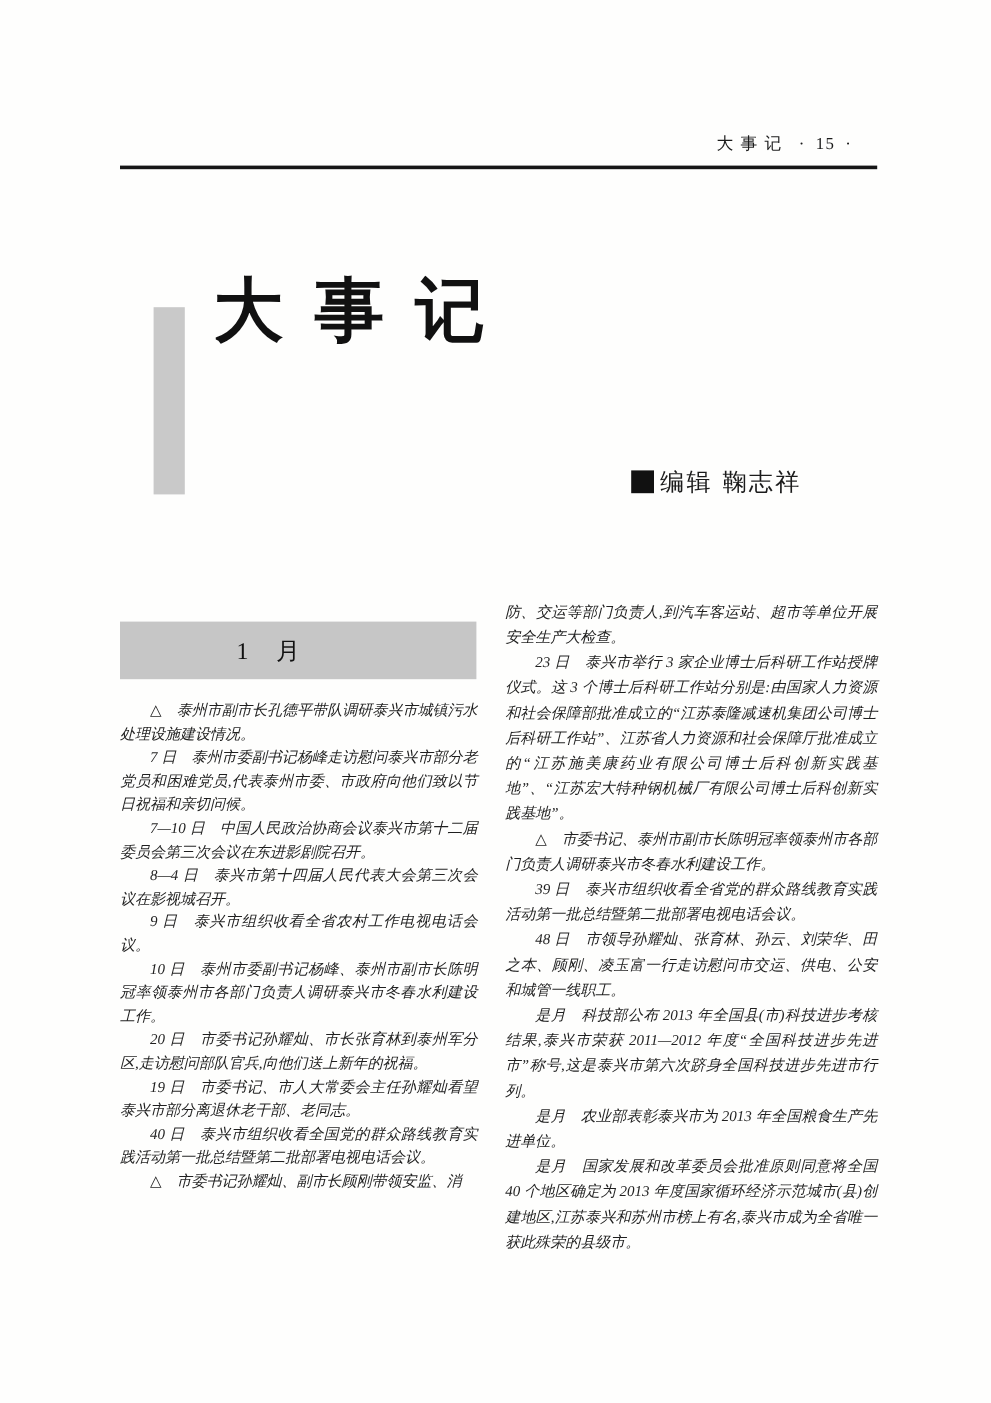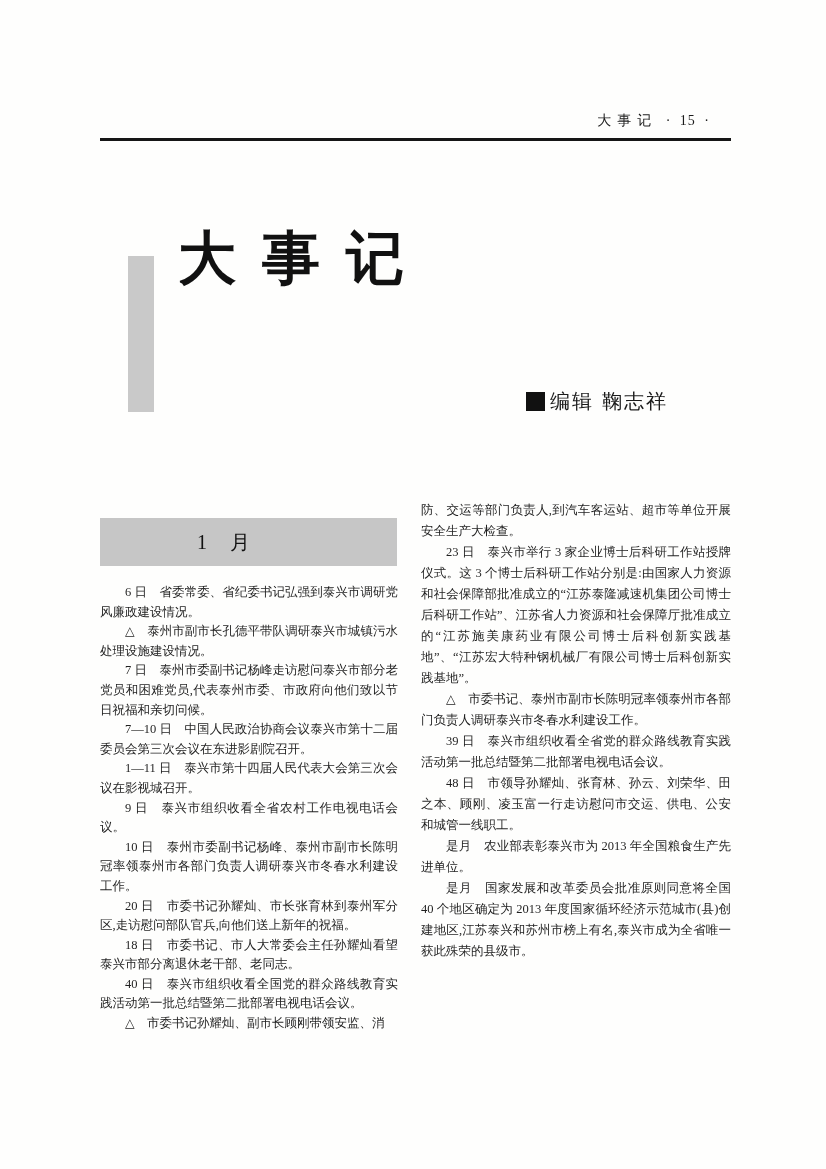--- a/index.html
+++ b/index.html
@@ -44,21 +44,21 @@
   
   .month-header {
     position:absolute; left:100px; top:518px; width:297px; height:48px;
     background:#c6c6c6; box-sizing:border-box; padding-right:48px;
     display:flex; align-items:center; justify-content:center;
     font-size:20px; letter-spacing:2px; word-spacing:14px; color:#111;
   }
   
   .col {
     position:absolute; text-align:justify;
-    font-size:12.5px; color:#1f1f1f;
+    font-size:12.5px; color:#1f1f1f;font-style:italic;
   }
   .col-left  { left:100px; top:583px; width:298px; line-height:19.6px; }
   .col-right { left:421px; top:500px; width:310px; line-height:21px; }
   .para { margin:0; text-indent:2em; }
   .para.no-indent { text-indent:0; }
 </style>
 </head>
 <body>
 
 <div class="page">
@@ -80,35 +80,35 @@
     <span class="editor-square"></span>
     <span class="editor-label">编辑</span>
     <span class="editor-name">鞠志祥</span>
   </div>
 
   <div class="month-header">
     <span>1 月</span>
   </div>
 
   <div class="col col-left">
-      <p class="para">6 日　省委常委、省纪委书记弘强到泰兴市调研党风廉政建设情况。</p>
       <p class="para">△　泰州市副市长孔德平带队调研泰兴市城镇污水处理设施建设情况。</p>
       <p class="para">7 日　泰州市委副书记杨峰走访慰问泰兴市部分老党员和困难党员,代表泰州市委、市政府向他们致以节日祝福和亲切问候。</p>
       <p class="para">7—10 日　中国人民政治协商会议泰兴市第十二届委员会第三次会议在东进影剧院召开。</p>
-      <p class="para">1—11 日　泰兴市第十四届人民代表大会第三次会议在影视城召开。</p>
+      <p class="para">8—4 日　泰兴市第十四届人民代表大会第三次会议在影视城召开。</p>
       <p class="para">9 日　泰兴市组织收看全省农村工作电视电话会议。</p>
       <p class="para">10 日　泰州市委副书记杨峰、泰州市副市长陈明冠率领泰州市各部门负责人调研泰兴市冬春水利建设工作。</p>
       <p class="para">20 日　市委书记孙耀灿、市长张育林到泰州军分区,走访慰问部队官兵,向他们送上新年的祝福。</p>
-      <p class="para">18 日　市委书记、市人大常委会主任孙耀灿看望泰兴市部分离退休老干部、老同志。</p>
+      <p class="para">19 日　市委书记、市人大常委会主任孙耀灿看望泰兴市部分离退休老干部、老同志。</p>
       <p class="para">40 日　泰兴市组织收看全国党的群众路线教育实践活动第一批总结暨第二批部署电视电话会议。</p>
       <p class="para">△　市委书记孙耀灿、副市长顾刚带领安监、消</p>
     </div>
   <div class="col col-right">
       <p class="para no-indent">防、交运等部门负责人,到汽车客运站、超市等单位开展安全生产大检查。</p>
       <p class="para">23 日　泰兴市举行 3 家企业博士后科研工作站授牌仪式。这 3 个博士后科研工作站分别是:由国家人力资源和社会保障部批准成立的“江苏泰隆减速机集团公司博士后科研工作站”、江苏省人力资源和社会保障厅批准成立的“江苏施美康药业有限公司博士后科创新实践基地”、“江苏宏大特种钢机械厂有限公司博士后科创新实践基地”。</p>
       <p class="para">△　市委书记、泰州市副市长陈明冠率领泰州市各部门负责人调研泰兴市冬春水利建设工作。</p>
       <p class="para">39 日　泰兴市组织收看全省党的群众路线教育实践活动第一批总结暨第二批部署电视电话会议。</p>
       <p class="para">48 日　市领导孙耀灿、张育林、孙云、刘荣华、田之本、顾刚、凌玉富一行走访慰问市交运、供电、公安和城管一线职工。</p>
+      <p class="para">是月　科技部公布 2013 年全国县(市)科技进步考核结果,泰兴市荣获 2011—2012 年度“全国科技进步先进市”称号,这是泰兴市第六次跻身全国科技进步先进市行列。</p>
       <p class="para">是月　农业部表彰泰兴市为 2013 年全国粮食生产先进单位。</p>
       <p class="para">是月　国家发展和改革委员会批准原则同意将全国 40 个地区确定为 2013 年度国家循环经济示范城市(县)创建地区,江苏泰兴和苏州市榜上有名,泰兴市成为全省唯一获此殊荣的县级市。</p>
     </div>
 
 </div>
 
 </body></html>

